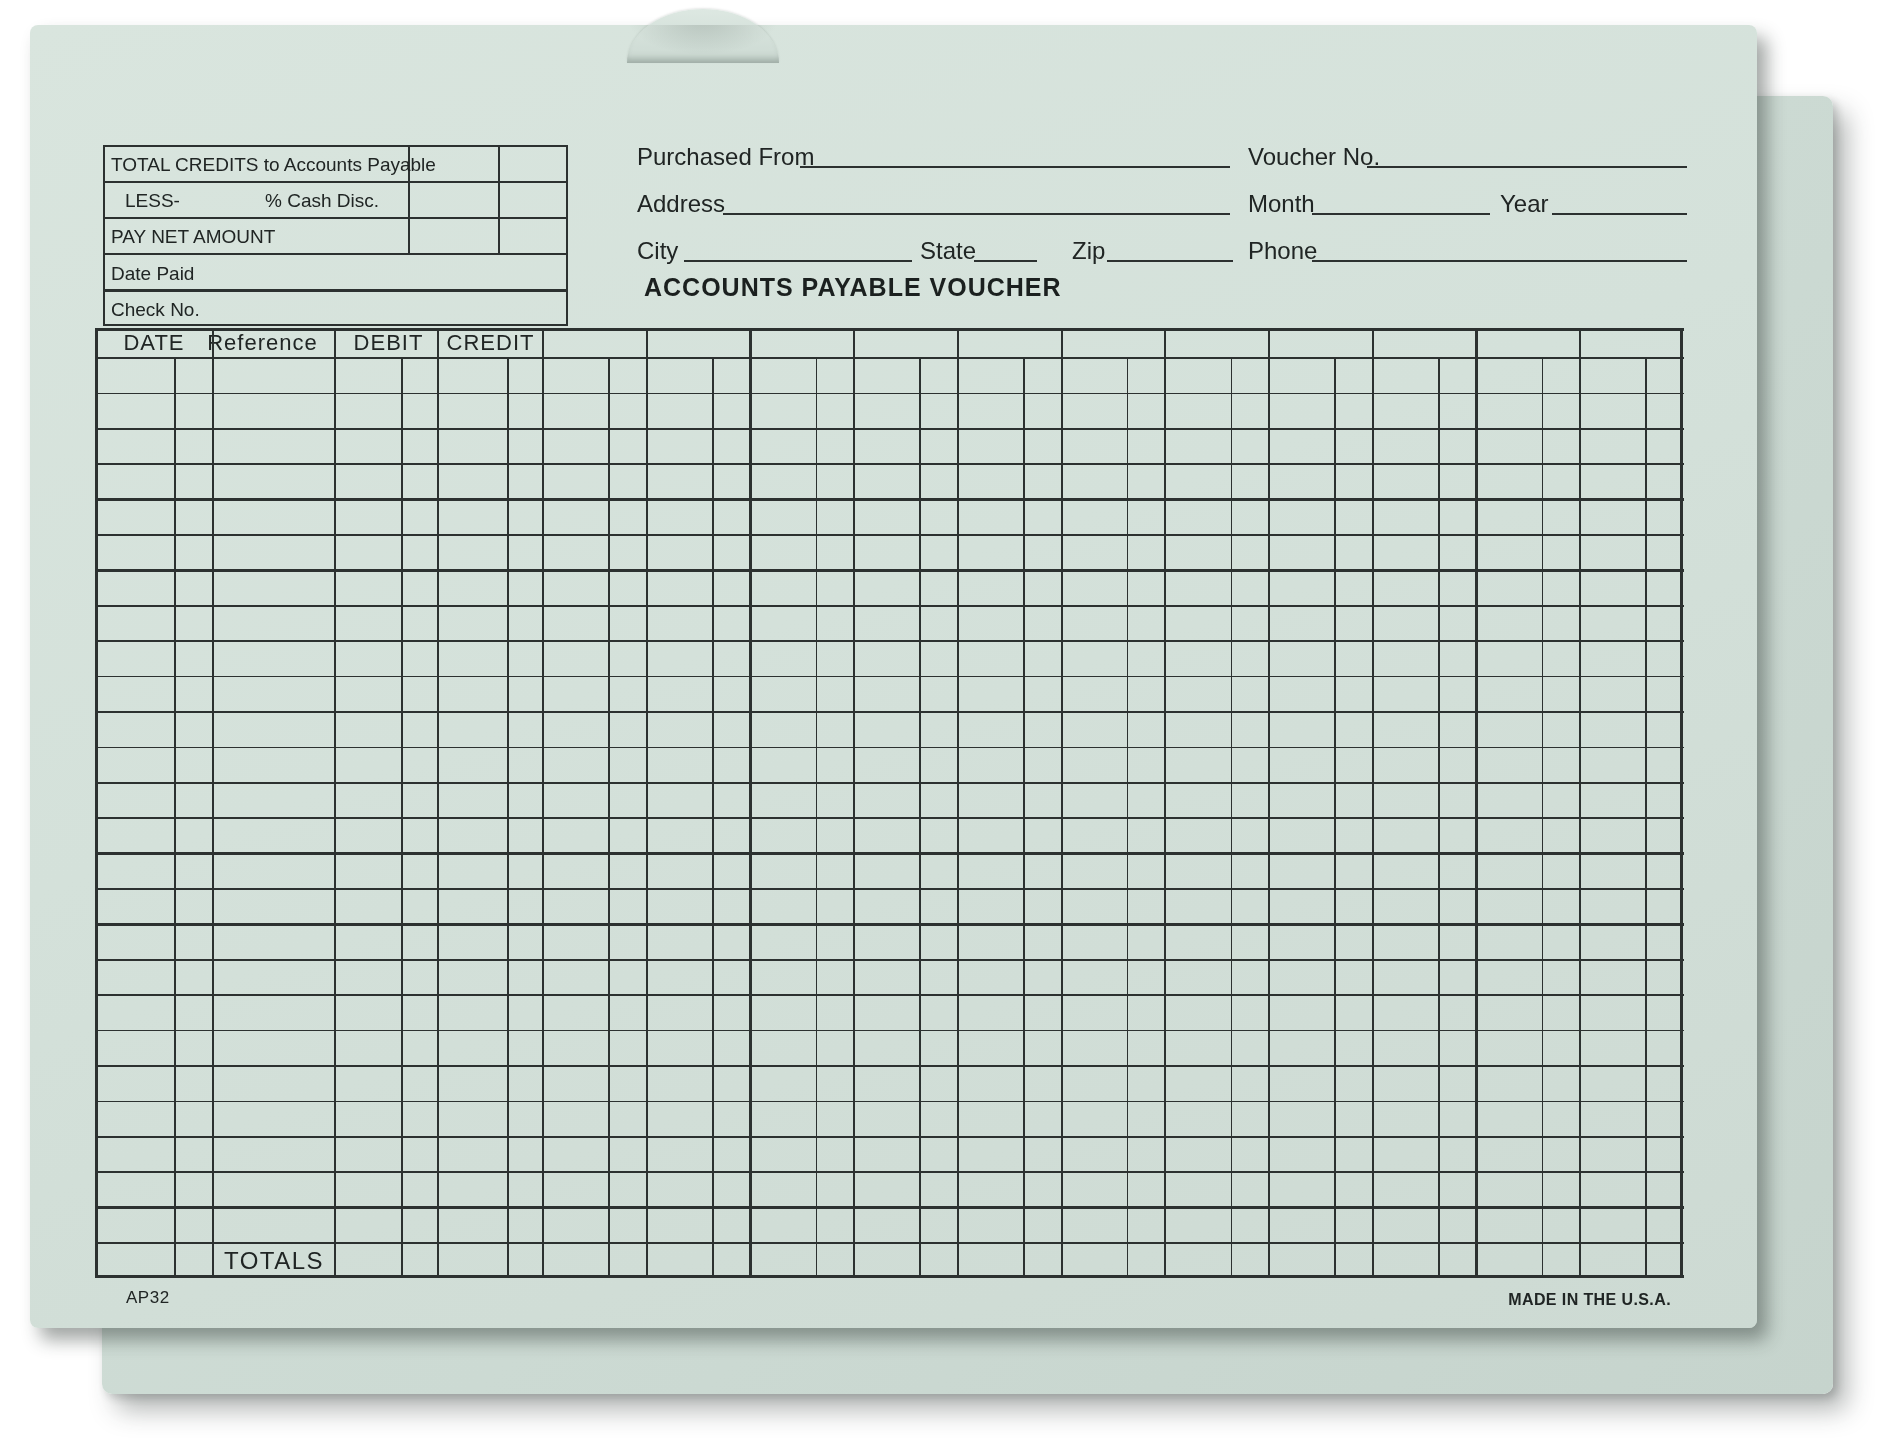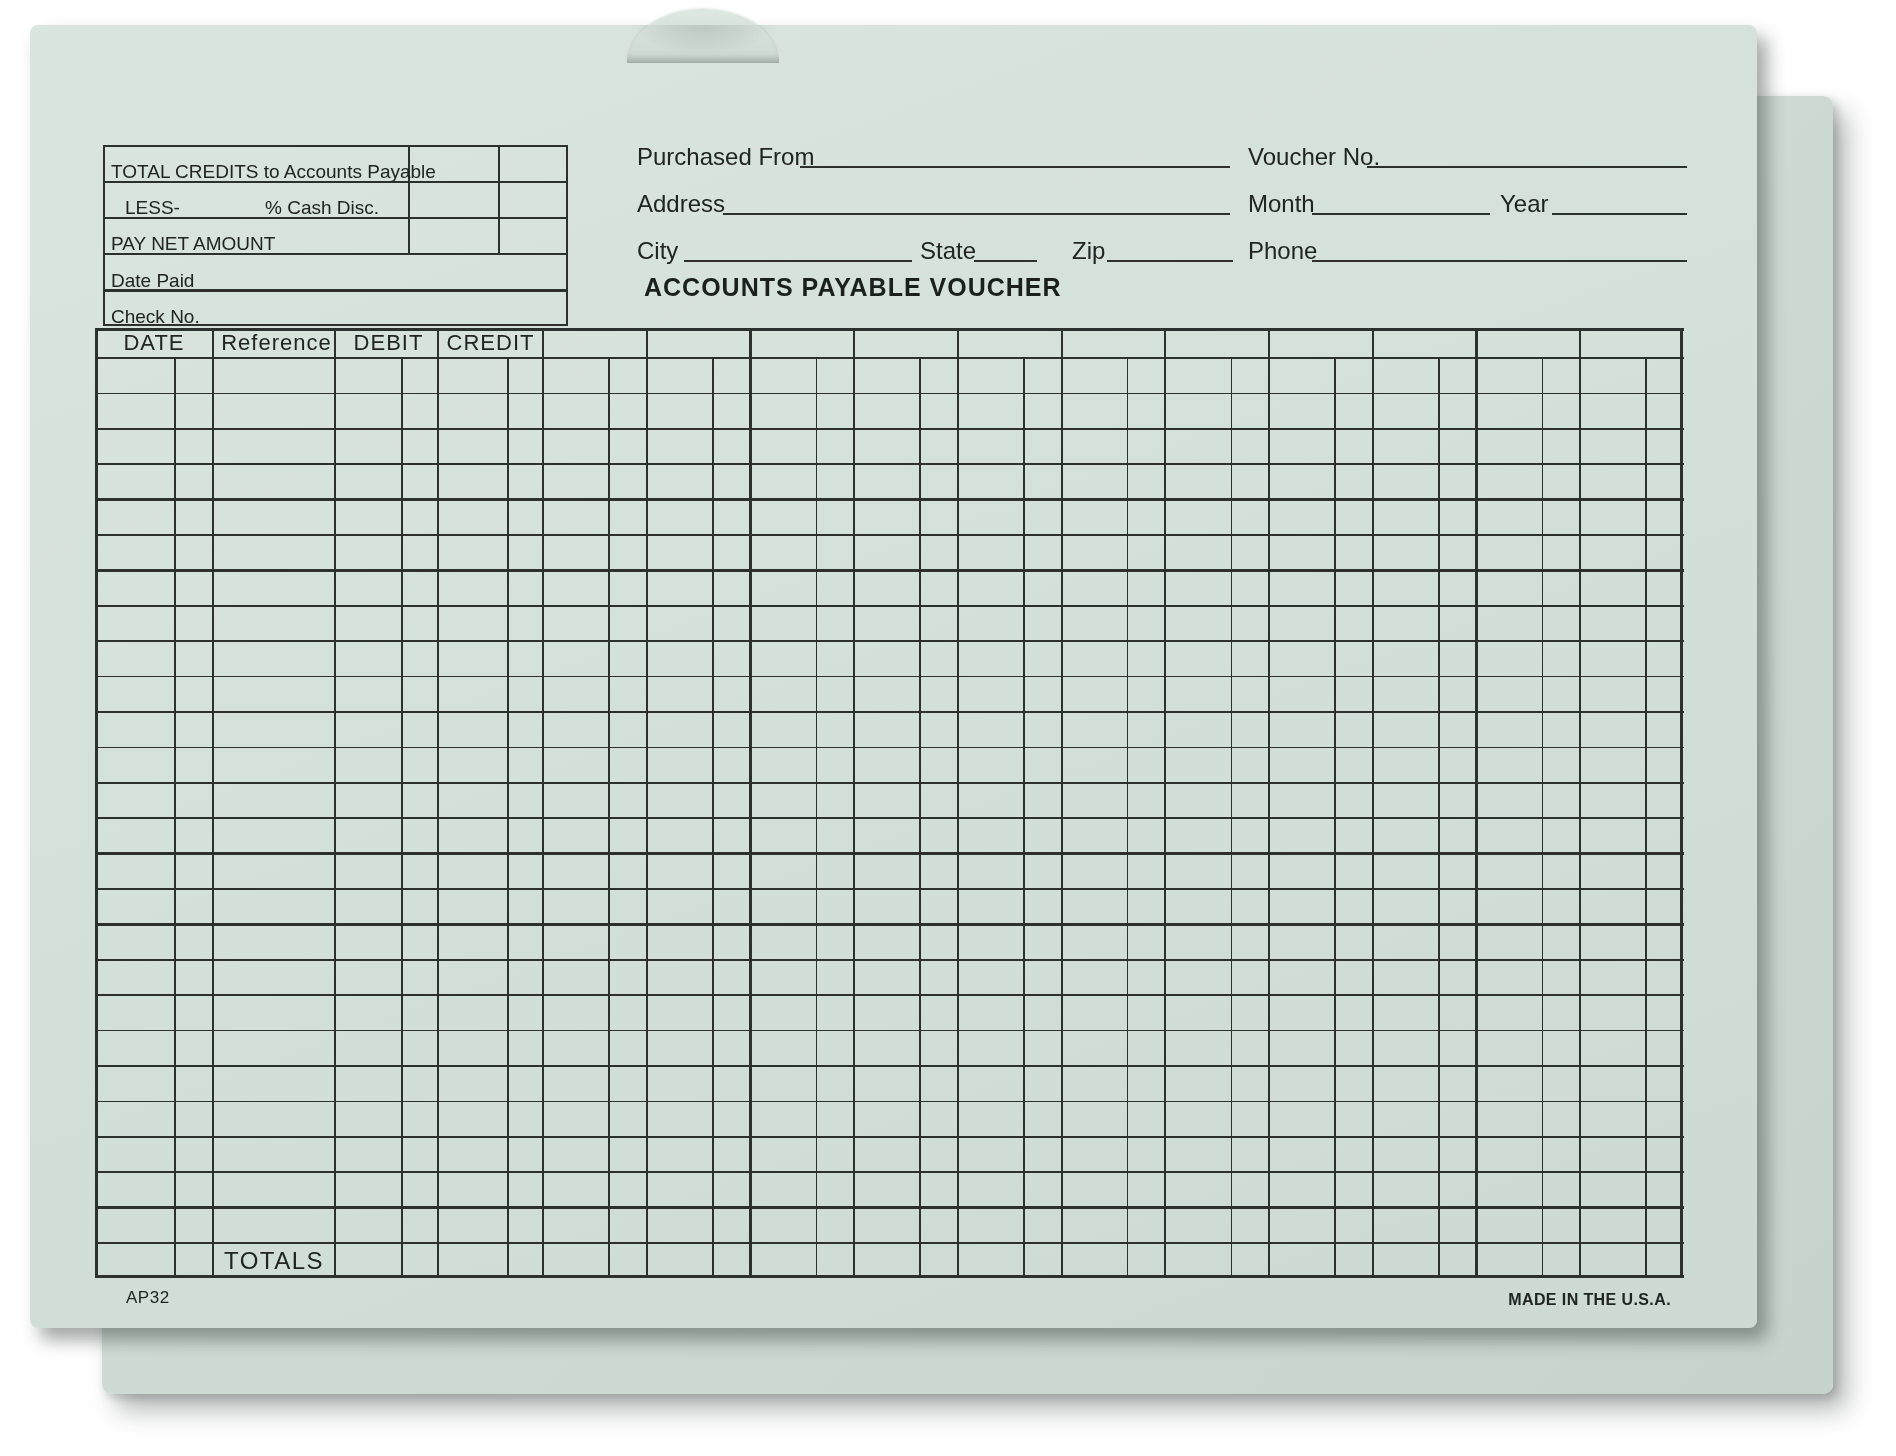--- a/index.html
+++ b/index.html
@@ -36,21 +36,21 @@
     background:radial-gradient(ellipse at 50% -20%, rgba(95,110,102,.28), rgba(95,110,102,0) 70%);
   }
 
   
   .summary-box{
     position:absolute;left:73px;top:120px;width:465px;height:181px;
     border:2.6px solid var(--ink);
   }
   .sb-hline{position:absolute;left:0;width:100%;height:2.2px;background:var(--ink);}
   .sb-vline{position:absolute;top:0;width:2.2px;background:var(--ink);}
-  .sb-row{position:absolute;left:0;width:100%;height:36px;display:flex;align-items:flex-end;}
+  .sb-row{position:absolute;left:0;width:100%;height:36px;display:flex;align-items:center;}
   .sb-text{font-size:19px;color:var(--text);white-space:nowrap;}
 
   
   .fld-label{position:absolute;font-size:24px;color:var(--text);white-space:nowrap;}
   .fld-line{position:absolute;height:2.4px;background:var(--ink);}
 
   .voucher-title{
     position:absolute;left:614px;top:248px;
     font-size:25px;font-weight:bold;letter-spacing:1px;color:#1b201f;white-space:nowrap;
   }
@@ -127,21 +127,21 @@
     <div class="fld-line" style="left:944px;top:235px;width:63px"></div>
     <span class="fld-label" style="left:1042px;top:212px">Zip</span>
     <div class="fld-line" style="left:1077px;top:235px;width:126px"></div>
     <span class="fld-label" style="left:1218px;top:212px">Phone</span>
     <div class="fld-line" style="left:1282px;top:235px;width:375px"></div>
 
     <div class="voucher-title">ACCOUNTS PAYABLE VOUCHER</div>
 
     <div class="ledger-grid" id="ledger-grid">
       <div class="col-head" style="left:0;width:118px">DATE</div>
-      <div class="col-head" style="left:118px;width:127px">Reference</div>
+      <div class="col-head" style="left:104px;width:127px">Reference</div>
       <div class="col-head" style="left:240px;width:107px">DEBIT</div>
       <div class="col-head" style="left:343px;width:105px">CREDIT</div>
       <div class="totals-label">TOTALS</div>
     <div class="gl" style="left: 0px; top: 0px; width: 1589px; height: 3px;"></div>
         <div class="gl" style="left: 0px; top: 28.7px; width: 1589px; height: 2.6px;"></div>
         <div class="gl" style="left: 0px; top: 64.55px; width: 1589px; height: 1.7px;"></div>
         <div class="gl" style="left: 0px; top: 99.6px; width: 1589px; height: 2.4px;"></div>
         <div class="gl" style="left: 0px; top: 135.35px; width: 1589px; height: 1.7px;"></div>
         <div class="gl" style="left: 0px; top: 170.4px; width: 1589px; height: 2.4px;"></div>
         <div class="gl" style="left: 0px; top: 206.15px; width: 1589px; height: 1.7px;"></div>

